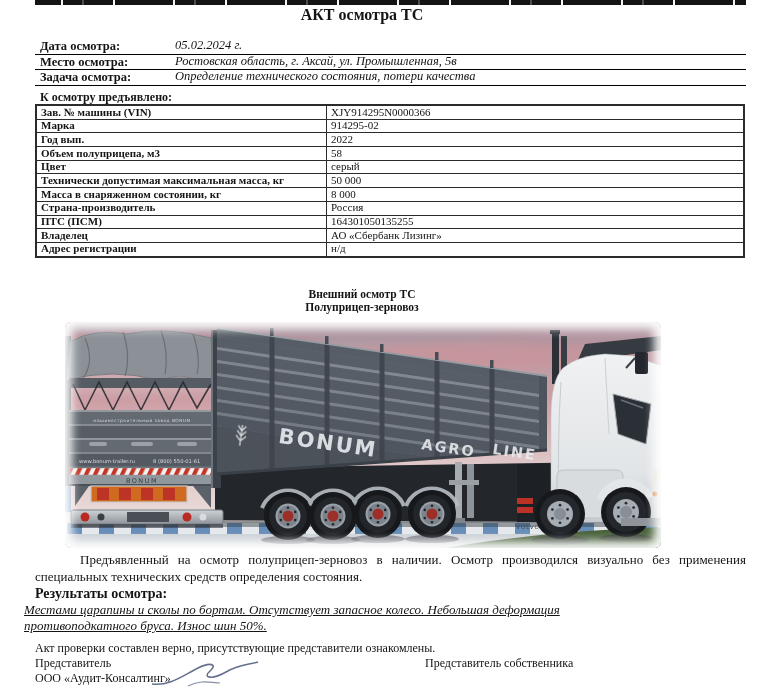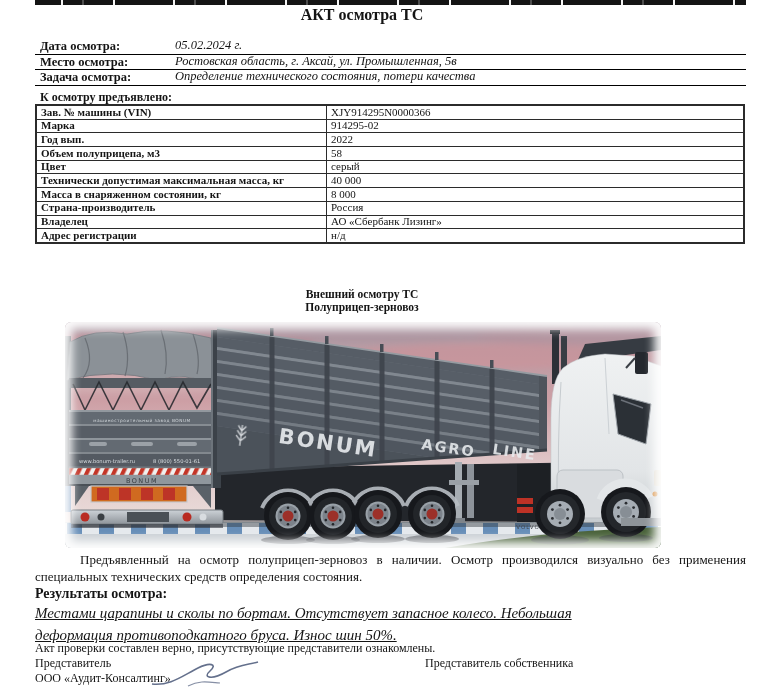--- a/index.html
+++ b/index.html
@@ -29,21 +29,21 @@
     padding:0.5px 4px;overflow:hidden;white-space:nowrap;
   }
   table.vtable td.c1{width:281px;font-weight:bold;}
   .ext-heading{left:35px;top:288px;width:654px;text-align:center;font-weight:bold;font-size:11.5px;line-height:13px;}
   .photo{left:65px;top:322px;width:596px;height:226px;border-radius:6px;overflow:hidden;}
   .photo svg{display:block;}
   .photo-vignette{left:65px;top:322px;width:596px;height:226px;border-radius:6px;
     box-shadow:inset 0 0 10px 7px rgba(255,255,255,0.95);pointer-events:none;}
   .main-par{left:35px;top:551px;width:711px;font-size:13px;line-height:17px;text-align:justify;text-indent:45px;}
   .results-heading{left:35px;top:586px;font-weight:bold;font-size:14px;}
-  .results-text{left:35px;top:602px;width:556px;font-size:15px;line-height:22px;
+  .results-text{left:24px;top:602px;width:556px;font-size:13px;line-height:16px;
     font-style:italic;text-decoration:underline;}
   .confirm{left:35px;top:641px;font-size:12px;}
   .rep-left{left:35px;top:656px;font-size:12px;}
   .rep-right{left:425px;top:656px;font-size:12px;}
   .company{left:35px;top:671px;font-size:12px;}
   .sig{left:148px;top:656px;width:120px;height:32px;}
 </style>
 </head>
 <body>
 
@@ -85,43 +85,47 @@
       <tr>
           <td class="c1">Объем полуприцепа, м3</td>
           <td>58</td>
         </tr>
       <tr>
           <td class="c1">Цвет</td>
           <td>серый</td>
         </tr>
       <tr>
           <td class="c1">Технически допустимая максимальная масса, кг</td>
-          <td>40 000</td>
+          <td>50 000</td>
         </tr>
       <tr>
           <td class="c1">Масса в снаряженном состоянии, кг</td>
           <td>8 000</td>
         </tr>
       <tr>
           <td class="c1">Страна-производитель</td>
           <td>Россия</td>
         </tr>
       <tr>
+          <td class="c1">ПТС (ПСМ)</td>
+          <td>164301050135255</td>
+        </tr>
+      <tr>
           <td class="c1">Владелец</td>
           <td>АО «Сбербанк Лизинг»</td>
         </tr>
       <tr>
           <td class="c1">Адрес регистрации</td>
           <td>н/д</td>
         </tr>
     </tbody>
   </table>
 
   <div class="abs ext-heading">
-    <div>Внешний осмотру ТС</div>
+    <div>Внешний осмотр ТС</div>
     <div>Полуприцеп-зерновоз</div>
   </div>
 
   <div class="abs photo">
     <svg width="596" height="226" viewBox="0 0 596 226" xmlns="http://www.w3.org/2000/svg">
       <defs>
         <linearGradient id="sky" x1="0" y1="0" x2="0" y2="1">
           <stop offset="0" stop-color="#ab9ba5"></stop>
           <stop offset="0.35" stop-color="#cd9fa5"></stop>
           <stop offset="0.62" stop-color="#dfc6c7"></stop>

